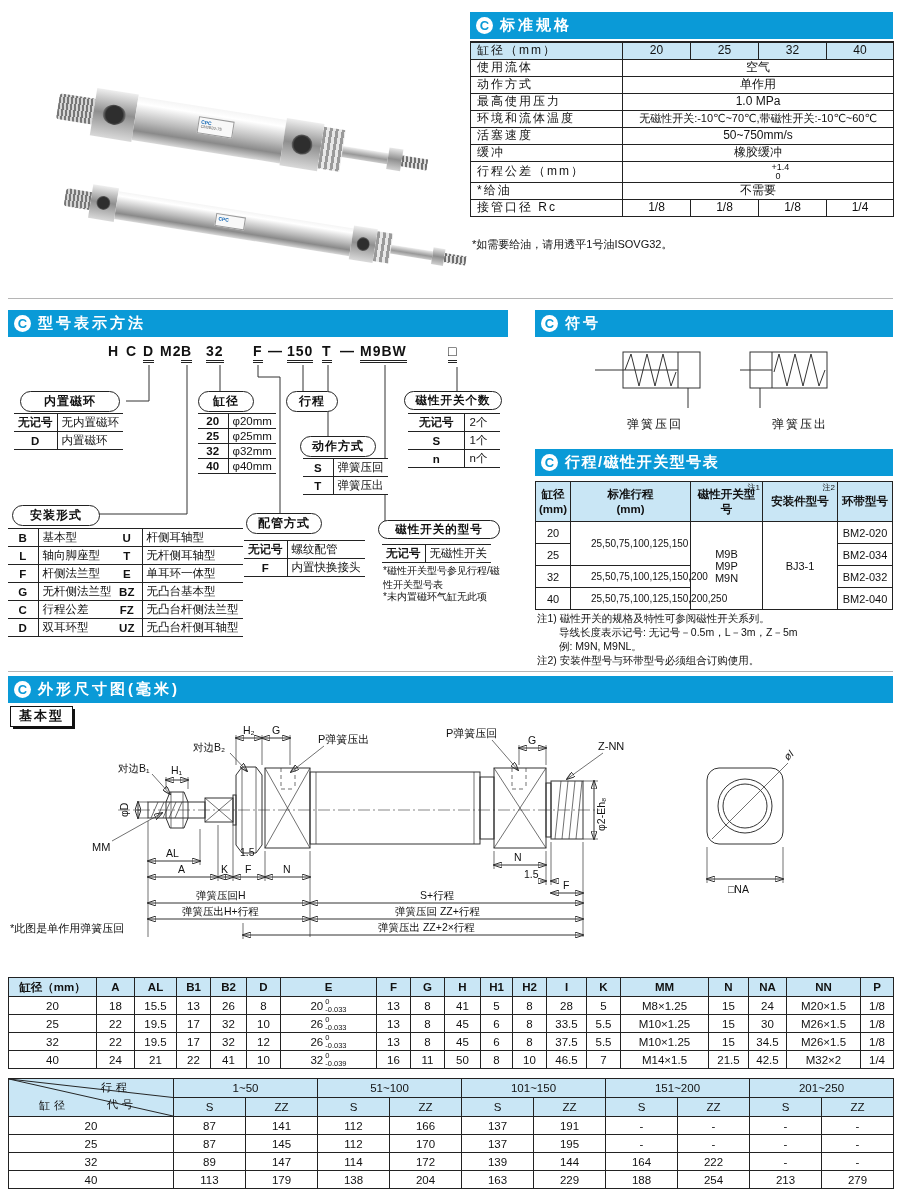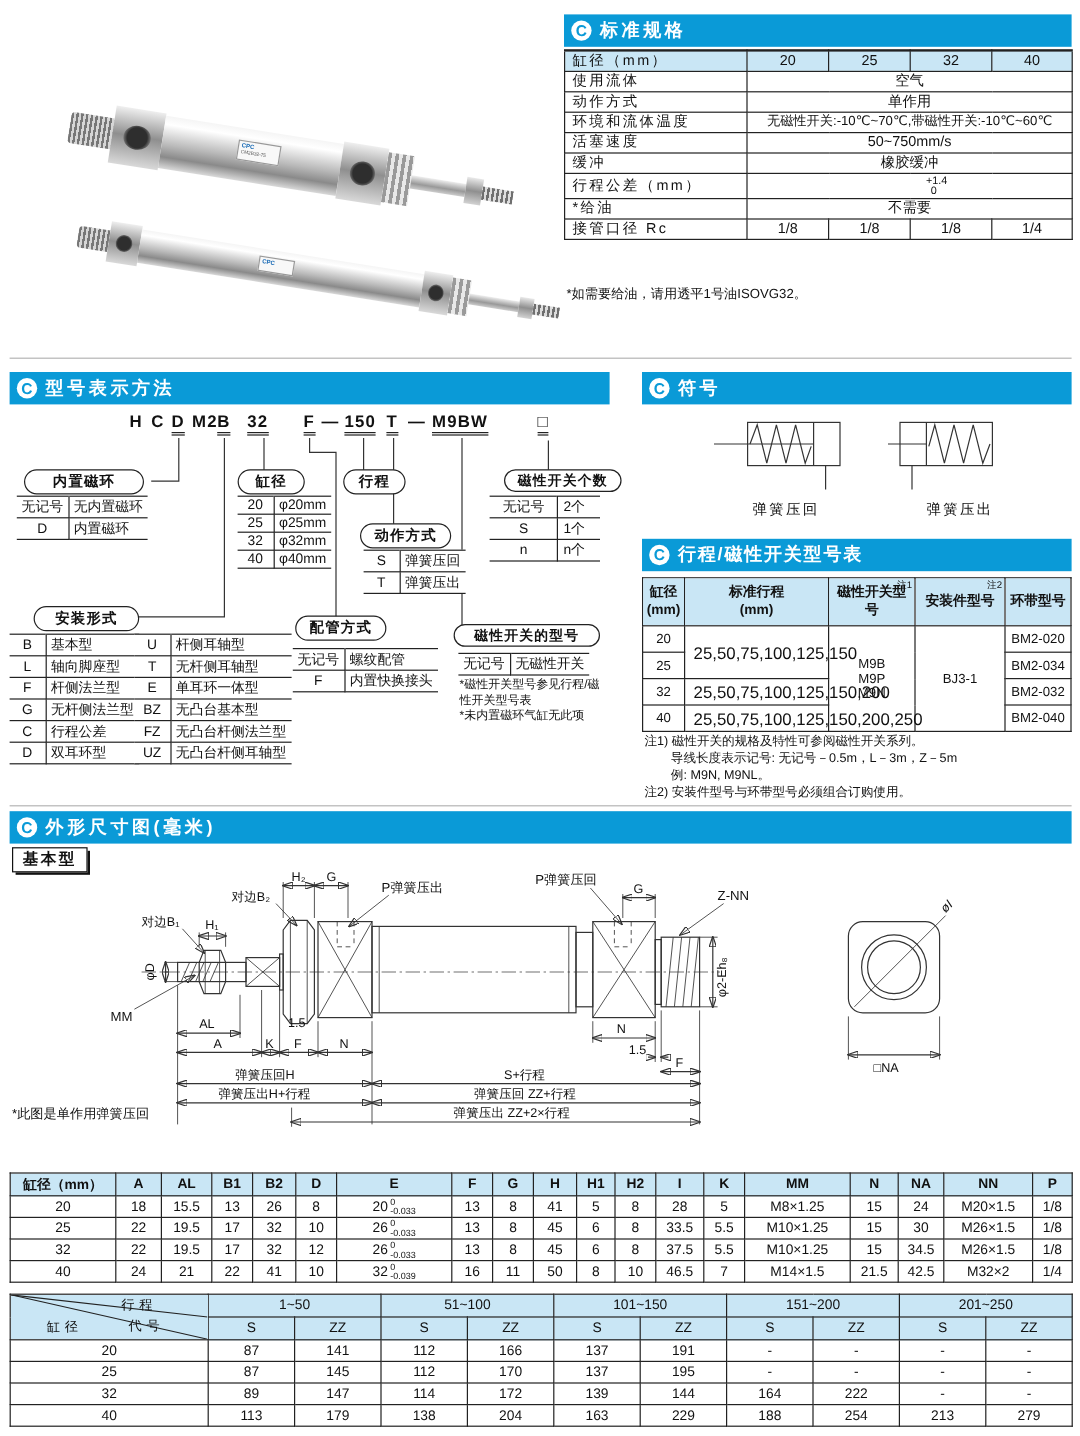--- a/index.html
+++ b/index.html
@@ -38,33 +38,33 @@
   .p-rod { background:linear-gradient(180deg,#eee,#999 60%,#ccc); }
   .p-nut { background:linear-gradient(180deg,#e9e9e9,#8f8f8f 50%,#d2d2d2); }
   .p-thr { background:repeating-linear-gradient(90deg,#6f6f6f 0 2px,#ddd 2px 4px); }
 
   
   .mcode { position:absolute; top:343px; font-size:14px; font-weight:bold; letter-spacing:1px; }
   .mcode.u { border-bottom:3px double #222; padding-bottom:1px; }
   .oval { position:absolute; border:1.3px solid #222; border-radius:12px; background:#fff; font-size:12px; font-weight:bold; text-align:center; padding:1px 6px; letter-spacing:1px; white-space:nowrap; }
   .mtab { position:absolute; border-collapse:collapse; font-size:11.5px; border-top:1px solid #222; background:#fff; }
   .mtab td { border-bottom:1px solid #222; padding:1px 4px; height:15px; white-space:nowrap; }
-  .mtab td:first-child { border-right:1px solid #222; text-align:center; min-width:30px; }
+  .mtab td:first-child { border-right:1px solid #222; text-align:center; min-width:30px;font-weight:bold; }
   .mnote { position:absolute; font-size:10px; line-height:1.35; }
   .conn { position:absolute; left:8px; top:337px; width:500px; height:330px; }
 
   
   .sym-label { position:absolute; width:110px; text-align:center; font-size:12px; letter-spacing:2px; }
 
   
   .sw-table { position:absolute; left:535px; top:481px; width:358px; border-collapse:collapse; table-layout:fixed; font-size:11px; border:1.5px solid #222; }
   .sw-table th, .sw-table td { border:1px solid #222; text-align:center; padding:1px 2px; }
   .sw-table thead th { background:#c9e6f5; font-weight:bold; height:40px; position:relative; font-size:11.5px; line-height:1.25; }
   .sw-table td { height:22px; }
-  .sw-table .strokes { font-size:14px; text-align:right; padding-left:7px; }
+  .sw-table .strokes { font-size:10px; text-align:center; padding-left:20px; }
   .sw-table sup { position:absolute; top:1px; right:2px; font-size:8px; font-weight:normal; }
   .sw-notes { position:absolute; left:537px; top:612px; font-size:10.5px; line-height:1.32; }
   .sw-notes .ind { padding-left:22px; }
 
   
   .badge { position:absolute; left:10px; top:706px; border:1.5px solid #111; box-shadow:2.5px 2.5px 0 -0.5px #111; padding:0px 8px 1px; font-size:13px; font-weight:bold; letter-spacing:2px; background:#fff; }
   .draw-svg { position:absolute; left:0; top:725px; }
   .draw-svg text { font-size:11px; fill:#111; }
   .draw-svg text.dt { font-size:10.5px; }
   .draw-svg line, .draw-svg path, .draw-svg rect, .draw-svg polygon, .draw-svg circle { stroke:#333; fill:none; stroke-width:1; }
@@ -153,20 +153,24 @@
       </tr>
       <tr>
           <td class="lbl">使用流体</td>
           <td colspan="4">空气</td>
         </tr>
       <tr>
           <td class="lbl">动作方式</td>
           <td colspan="4">单作用</td>
         </tr>
       <tr>
+          <td class="lbl">最高使用压力</td>
+          <td colspan="4">1.0  MPa</td>
+        </tr>
+      <tr>
           <td class="lbl">环境和流体温度</td>
           <td colspan="4" style="font-size:11px">无磁性开关:-10℃~70℃,带磁性开关:-10℃~60℃</td>
         </tr>
       <tr>
           <td class="lbl">活塞速度</td>
           <td colspan="4">50~750mm/s</td>
         </tr>
       <tr>
           <td class="lbl">缓冲</td>
           <td colspan="4">橡胶缓冲</td>
@@ -271,39 +275,39 @@
           <td>S</td>
           <td>弹簧压回</td>
         </tr>
         <tr>
           <td>T</td>
           <td>弹簧压出</td>
         </tr>
       </tbody>
     </table>
 
-  <div class="oval" style="left:420px;top:391px;width:98px;font-size:11.5px">磁性开关个数</div>
+  <div class="oval" style="left:404px;top:391px;width:98px;font-size:11.5px">磁性开关个数</div>
   <table class="mtab" style="left:408px;top:413px;min-width:92px">
       <tbody>
         <tr>
           <td>无记号</td>
           <td>2个</td>
         </tr>
         <tr>
           <td>S</td>
           <td>1个</td>
         </tr>
         <tr>
           <td>n</td>
           <td>n个</td>
         </tr>
       </tbody>
     </table>
 
-  <div class="oval" style="left:28px;top:505px;width:88px">安装形式</div>
+  <div class="oval" style="left:12px;top:505px;width:88px">安装形式</div>
   <table class="mtab" style="left:8px;top:528px">
       <tbody>
         <tr>
           <td>B</td>
           <td>基本型</td>
         </tr>
         <tr>
           <td>L</td>
           <td>轴向脚座型</td>
         </tr>

